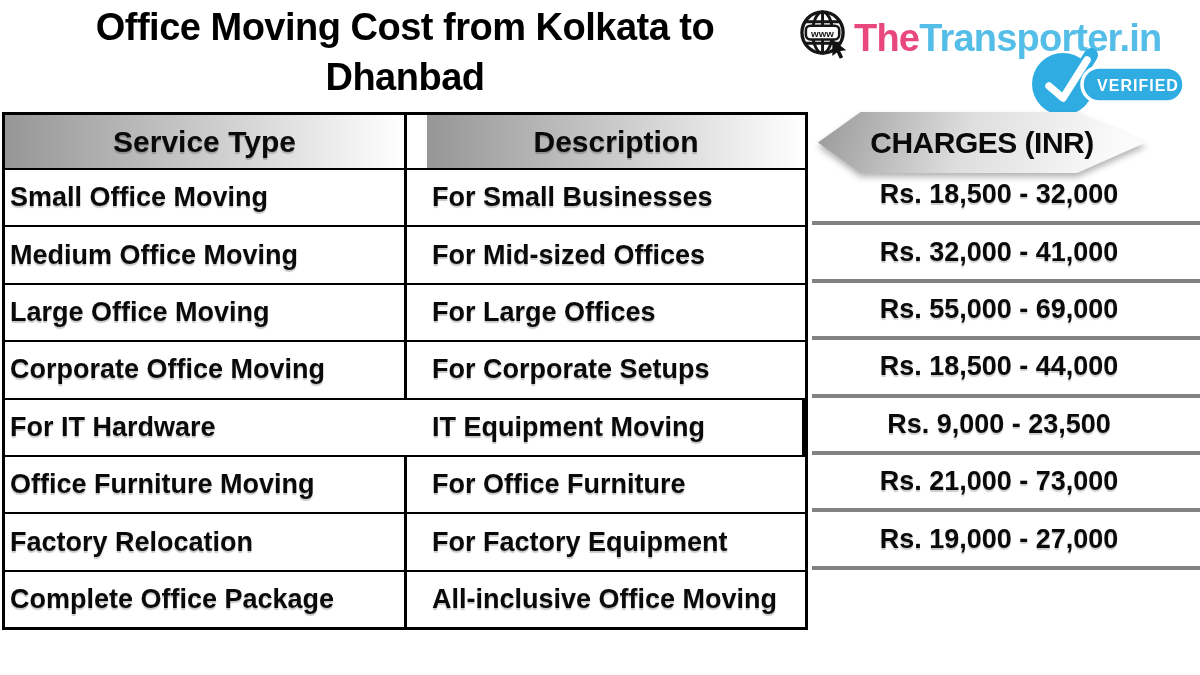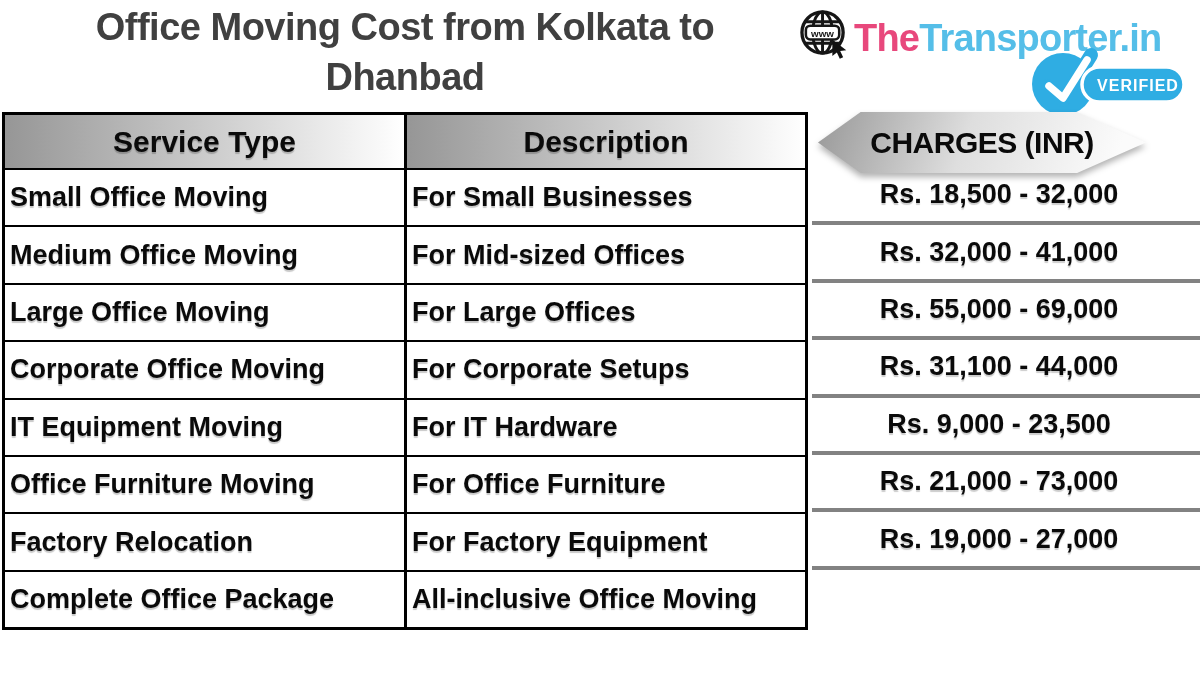--- a/index.html
+++ b/index.html
@@ -14,21 +14,21 @@
   .page { position: absolute; inset: 0; }
 
   
   .title {
     position: absolute;
     left: 25px; top: 2px; width: 760px;
     text-align: center;
     font-weight: bold;
     font-size: 38px;
     line-height: 1.32;
-    color: #404040;
+    color: #000000;
     letter-spacing: -0.5px;
   }
 
   
   .logo {
     position: absolute;
     left: 799px; top: 9px;
     display: flex; align-items: center;
   }
   .globe { width: 51px; height: 51px; margin-right: 4px; flex: 0 0 auto; }
@@ -50,20 +50,21 @@
     border: 3px solid #000;
     background: #fff;
     box-sizing: border-box;
   }
   .svc-row {
     display: grid;
     grid-template-columns: 402px 1fr;
     height: 57.4px;
     border-top: 2.5px solid #000;
     box-sizing: border-box;
+    gap: 20px;
   }
   .svc-row.header { height: 53px; border-top: none; }
   .cell {
     display: flex; align-items: center;
     padding-left: 5px;
     font-weight: bold; font-size: 27px; color: #0a0a0a;
     white-space: nowrap;
     text-shadow: 0 2px 1px rgba(0,0,0,0.22);
     overflow: hidden;
     box-sizing: border-box;
@@ -155,22 +156,22 @@
     <div class="cell svc">Large Office Moving</div>
     <div class="cell desc">For Large Offices</div>
   </div>
 
   <div class="svc-row">
     <div class="cell svc">Corporate Office Moving</div>
     <div class="cell desc">For Corporate Setups</div>
   </div>
 
   <div class="svc-row">
+    <div class="cell desc">For IT Hardware</div>
     <div class="cell svc">IT Equipment Moving</div>
-    <div class="cell desc">For IT Hardware</div>
   </div>
 
   <div class="svc-row">
     <div class="cell svc">Office Furniture Moving</div>
     <div class="cell desc">For Office Furniture</div>
   </div>
 
 
   <div class="svc-row">
     <div class="cell svc">Factory Relocation</div>
@@ -197,21 +198,21 @@
     <span>Rs. 32,000 - 41,000</span>
   </div>
 
 
   <div class="charge-row">
     <span>Rs. 55,000 - 69,000</span>
   </div>
 
 
   <div class="charge-row">
-    <span>Rs. 31,100 - 44,000</span>
+    <span>Rs. 18,500 - 44,000</span>
   </div>
 
   <div class="charge-row">
     <span>Rs. 9,000 - 23,500</span>
   </div>
 
   <div class="charge-row">
     <span>Rs. 21,000 - 73,000</span>
   </div>
 

